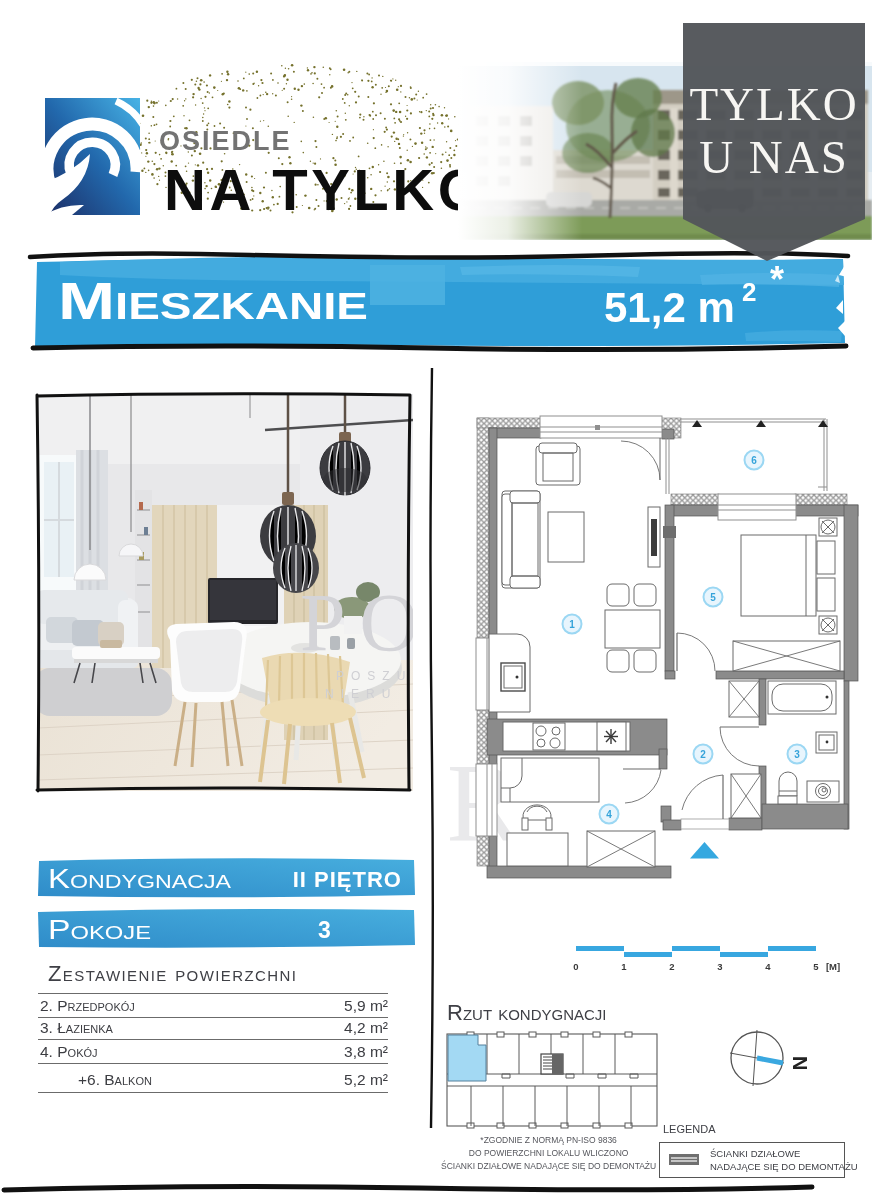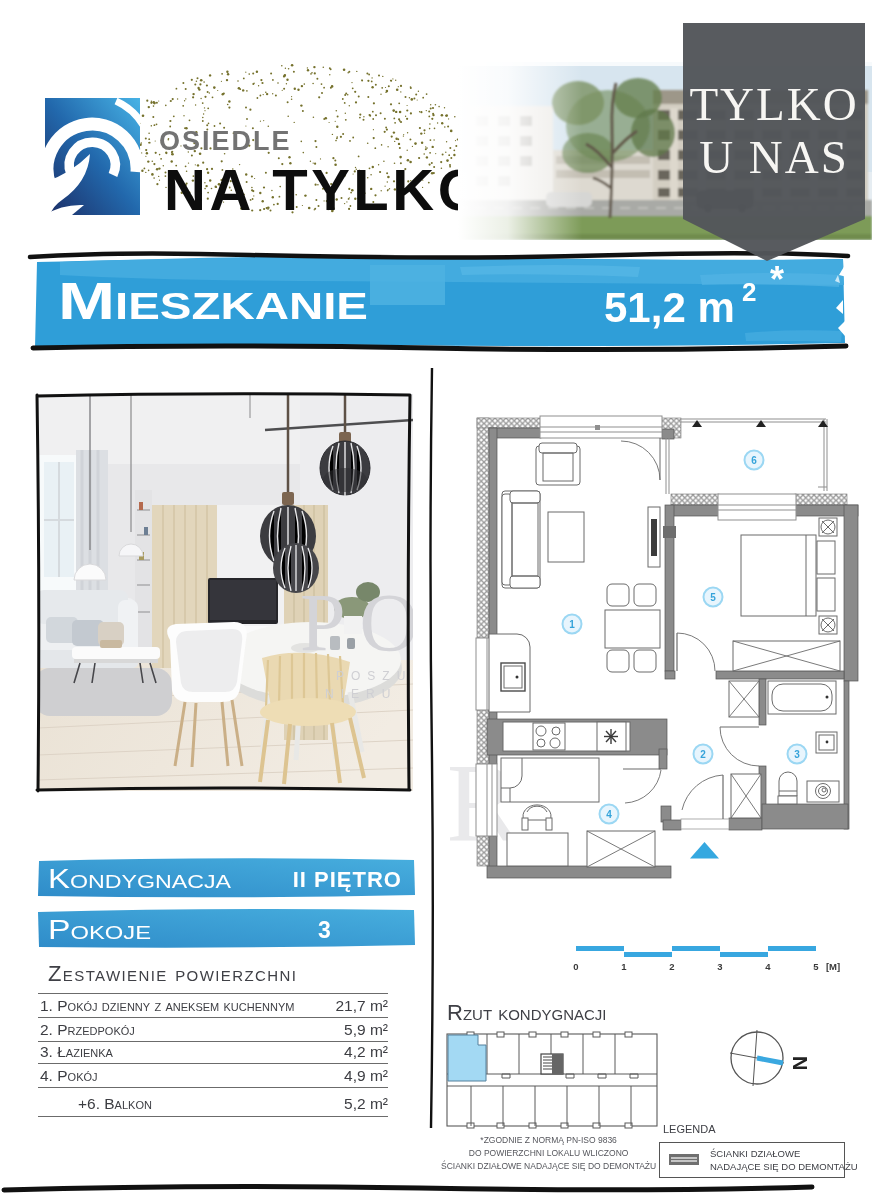--- a/index.html
+++ b/index.html
@@ -1236,24 +1236,23 @@
   <path d="M8,59 Q190,54 384,57 L385,92 Q200,96 9,94 Z" fill="url(#bg1)"></path>
   <text x="18" y="35" fill="#fff" font-size="27" style="font-variant:small-caps" textLength="183" lengthAdjust="spacingAndGlyphs">Kondygnacja</text>
   <text x="372" y="34" text-anchor="end" fill="#fff" font-size="22" font-weight="bold" letter-spacing="1">II PIĘTRO</text>
   <text x="18" y="86" fill="#fff" font-size="27" style="font-variant:small-caps" textLength="103" lengthAdjust="spacingAndGlyphs">Pokoje</text>
   <text x="288" y="85" fill="#fff" font-size="23" font-weight="bold">3</text>
 </svg>
 
 <div class="abs sc" style="left:48px;top:961px;font-size:22px;color:#3f4046;letter-spacing:1.4px;">Zestawienie powierzchni</div>
 
 <div class="abs" style="left:38px;top:993px;width:350px;font-size:15.5px;color:#3c3d42;">
-  <div style="border-top:1.5px solid #6b6b6b;padding:3px 0 2px 2px;" class="sc">1. Pokój dzienny z aneksem kuchennym<span style="float:right;font-variant:normal">21,7 m²</span></div>
   <div style="border-top:1.5px solid #6b6b6b;padding:3px 0 2px 2px;" class="sc">2. Przedpokój<span style="float:right;font-variant:normal">5,9 m²</span></div>
   <div style="border-top:1.5px solid #6b6b6b;padding:1px 0 2px 2px;" class="sc">3. Łazienka<span style="float:right;font-variant:normal">4,2 m²</span></div>
-  <div style="border-top:1.5px solid #6b6b6b;padding:3px 0 2px 2px;" class="sc">4. Pokój<span style="float:right;font-variant:normal">4,9 m²</span></div>
+  <div style="border-top:1.5px solid #6b6b6b;padding:3px 0 2px 2px;" class="sc">4. Pokój<span style="float:right;font-variant:normal">3,8 m²</span></div>
   <div style="border-top:1.5px solid #6b6b6b;border-bottom:1.5px solid #6b6b6b;padding:7px 0 3px 40px;" class="sc">+6. Balkon<span style="float:right;font-variant:normal">5,2 m²</span></div>
 </div>
 
 <svg class="abs" style="left:565px;top:940px" width="300" height="35" viewBox="0 0 300 35">
   <g fill="#38a7e0">
     <rect x="11" y="6" width="48" height="5"></rect>
     <rect x="59" y="12" width="48" height="5"></rect>
     <rect x="107" y="6" width="48" height="5"></rect>
     <rect x="155" y="12" width="48" height="5"></rect>
     <rect x="203" y="6" width="48" height="5"></rect>

